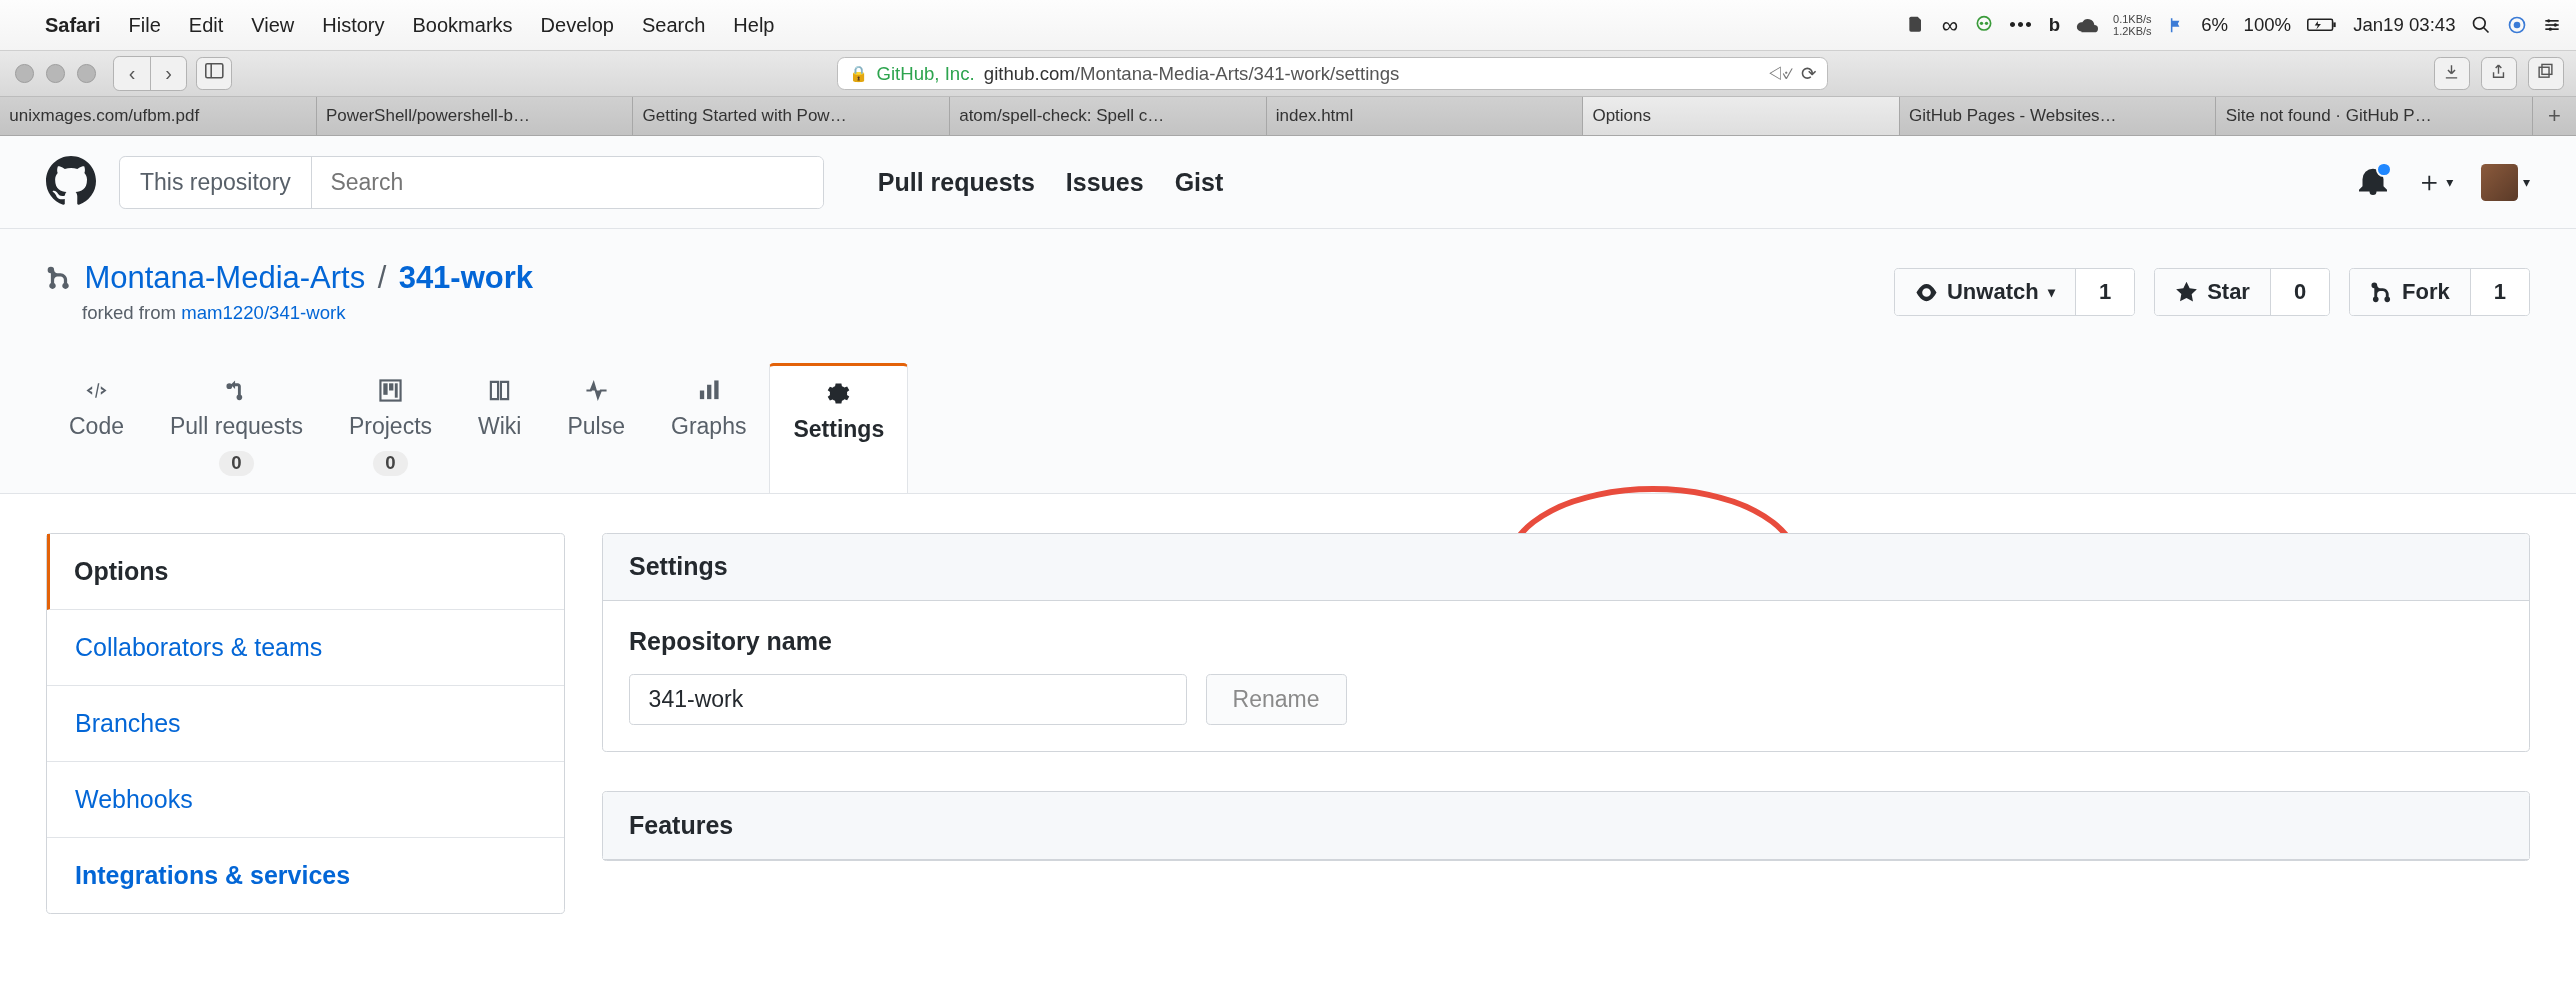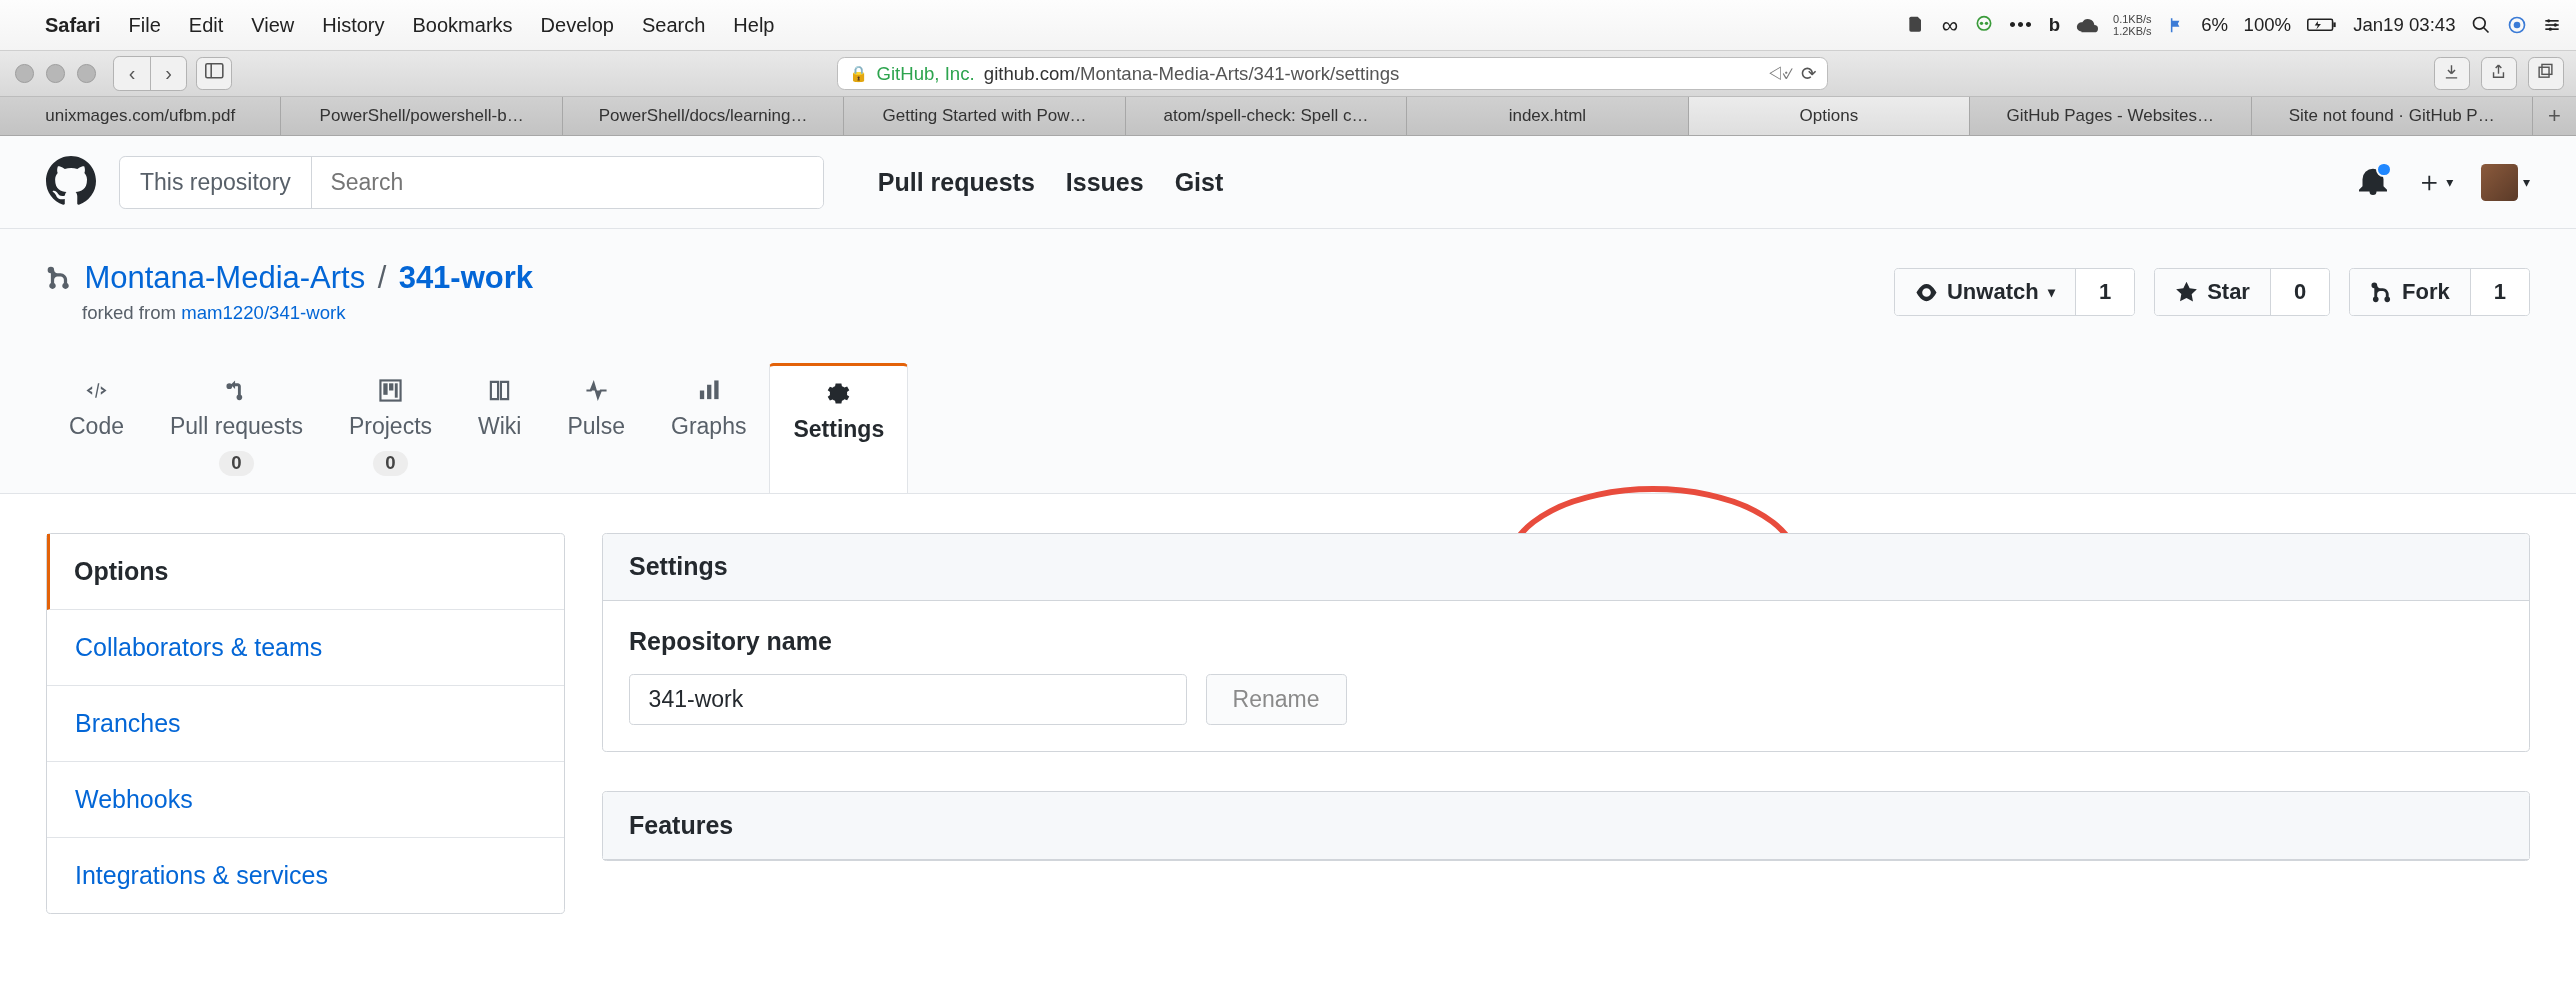--- a/index.html
+++ b/index.html
@@ -26,21 +26,21 @@
 .sidebar-btn { width:36px; height:33px; border:0.8px solid #b3b3b3; border-radius:6.2px; background:#f1f1f1; font-size:17px; color:#555; }
 .addr-wrap { flex:1; display:flex; justify-content:center; }
 .addressbar { width:991px; height:33px; border:0.8px solid #bdbdbd; border-radius:7.7px; background:#fff; display:flex; align-items:center; padding:0 11px; font-size:18.6px; color:#555; }
 .addressbar .lock { color:#2da44e; margin-right:7.7px; font-size:15.5px; }
 .addressbar .host-pre { color:#2da44e; }
 .addressbar .reader { margin-left:auto; color:#7b7b7b; font-size:17px; padding-right:7.7px; }
 .tb-right { display:flex; gap:11px; }
 .tb-right button { width:36px; height:33px; border:0.8px solid #b3b3b3; border-radius:6.2px; background:#f1f1f1; font-size:17px; color:#555; }
 
 .tabbar { height:39px; background:linear-gradient(#d0d0d0,#c3c3c3); border-bottom:0.8px solid #a7a7a7; display:flex; font-size:17px; color:#333; }
-.tab { flex:1; display:flex; align-items:center; justify-content:center; border-right:0.8px solid #a7a7a7; padding:0 9.3px; white-space:nowrap; overflow:hidden; text-overflow:ellipsis; }
+.tab { flex:1; display:flex; align-items:center; border-right:0.8px solid #a7a7a7; padding:0 9.3px; white-space:nowrap; overflow:hidden; text-overflow:ellipsis; }
 .tab.active { background:linear-gradient(#ececec,#dedede); font-weight:500; }
 .tab-add { width:43px; display:flex; align-items:center; justify-content:center; font-size:22px; color:#555; }
 
 
 .gh-header { height:93px; background:#fafbfc; border-bottom:0.8px solid #e1e4e8; display:flex; align-items:center; padding:0 46px; gap:23px; }
 .gh-logo svg { width:50px; height:50px; fill:#24292e; }
 .gh-search { display:flex; height:53px; border:0.8px solid #d1d5da; border-radius:6.2px; overflow:hidden; background:#fff; }
 .gh-search .scope { padding:0 20px; display:flex; align-items:center; color:#586069; border-right:0.8px solid #d1d5da; font-size:23px; }
 .gh-search input { border:none; outline:none; padding:0 18.6px; font-size:23px; width:511px; color:#333; }
 .gh-nav { display:flex; gap:31px; font-size:25px; font-weight:600; color:#24292e; margin-left:31px; }
@@ -70,21 +70,21 @@
 .repo-tab.active { background:#fff; border:0.8px solid #e1e4e8; border-bottom:none; border-top:3.1px solid #e36209; border-radius:4.6px 4.6px 0 0; color:#24292e; font-weight:600; margin-bottom:-0.8px; }
 
 
 .anno-ring { position:absolute; border:6.2px solid #e84c3d; border-radius:50%; pointer-events:none; }
 
 
 .container { display:flex; padding:39px 46px; gap:37px; position:relative; }
 .side-menu { width:519px; border:0.8px solid #d1d5da; border-radius:4.6px; background:#fff; }
 .side-menu .item { padding:23px 28px; font-size:25px; color:#0366d6; border-bottom:0.8px solid #e1e4e8; cursor:pointer; }
 .side-menu .item.active { font-weight:600; color:#24292e; border-left:3.9px solid #e36209; padding-left:24px; }
-.side-menu .item:last-child { border-bottom:none; }
+.side-menu .item:last-child { border-bottom:none;font-weight:bold; }
 
 .main { flex:1; display:flex; flex-direction:column; gap:39px; }
 .panel { border:0.8px solid #d1d5da; border-radius:4.6px; background:#fff; }
 .panel-hdr { background:#f6f8fa; border-bottom:0.8px solid #d1d5da; padding:18.6px 26px; font-size:25px; font-weight:600; color:#24292e; border-radius:4.6px 4.6px 0 0; }
 .panel-body { padding:26px; }
 .field-label { font-size:25px; font-weight:600; color:#24292e; margin-bottom:18.6px; }
 .field-row { display:flex; gap:18.6px; }
 .text-input { height:51px; border:0.8px solid #d1d5da; border-radius:4.6px; padding:0 18.6px; font-size:23px; width:558px; color:#24292e; }
 .btn-default { height:51px; border:0.8px solid #d1d5da; border-radius:4.6px; background:#fafbfc; padding:0 26px; font-size:23px; color:#8a8a8a; }
 
@@ -219,23 +219,20 @@
 </div>
 
 <div class="tabbar">
   <div class="tab">
       <span>unixmages.com/ufbm.pdf</span>
     </div>
   <div class="tab">
       <span>PowerShell/powershell-b…</span>
     </div>
   <div class="tab">
-      <span>PowerShell/docs/learning…</span>
-    </div>
-  <div class="tab">
       <span>Getting Started with Pow…</span>
     </div>
   <div class="tab">
       <span>atom/spell-check: Spell c…</span>
     </div>
   <div class="tab">
       <span>index.html</span>
     </div>
   <div class="tab active">
       <span>Options</span>

